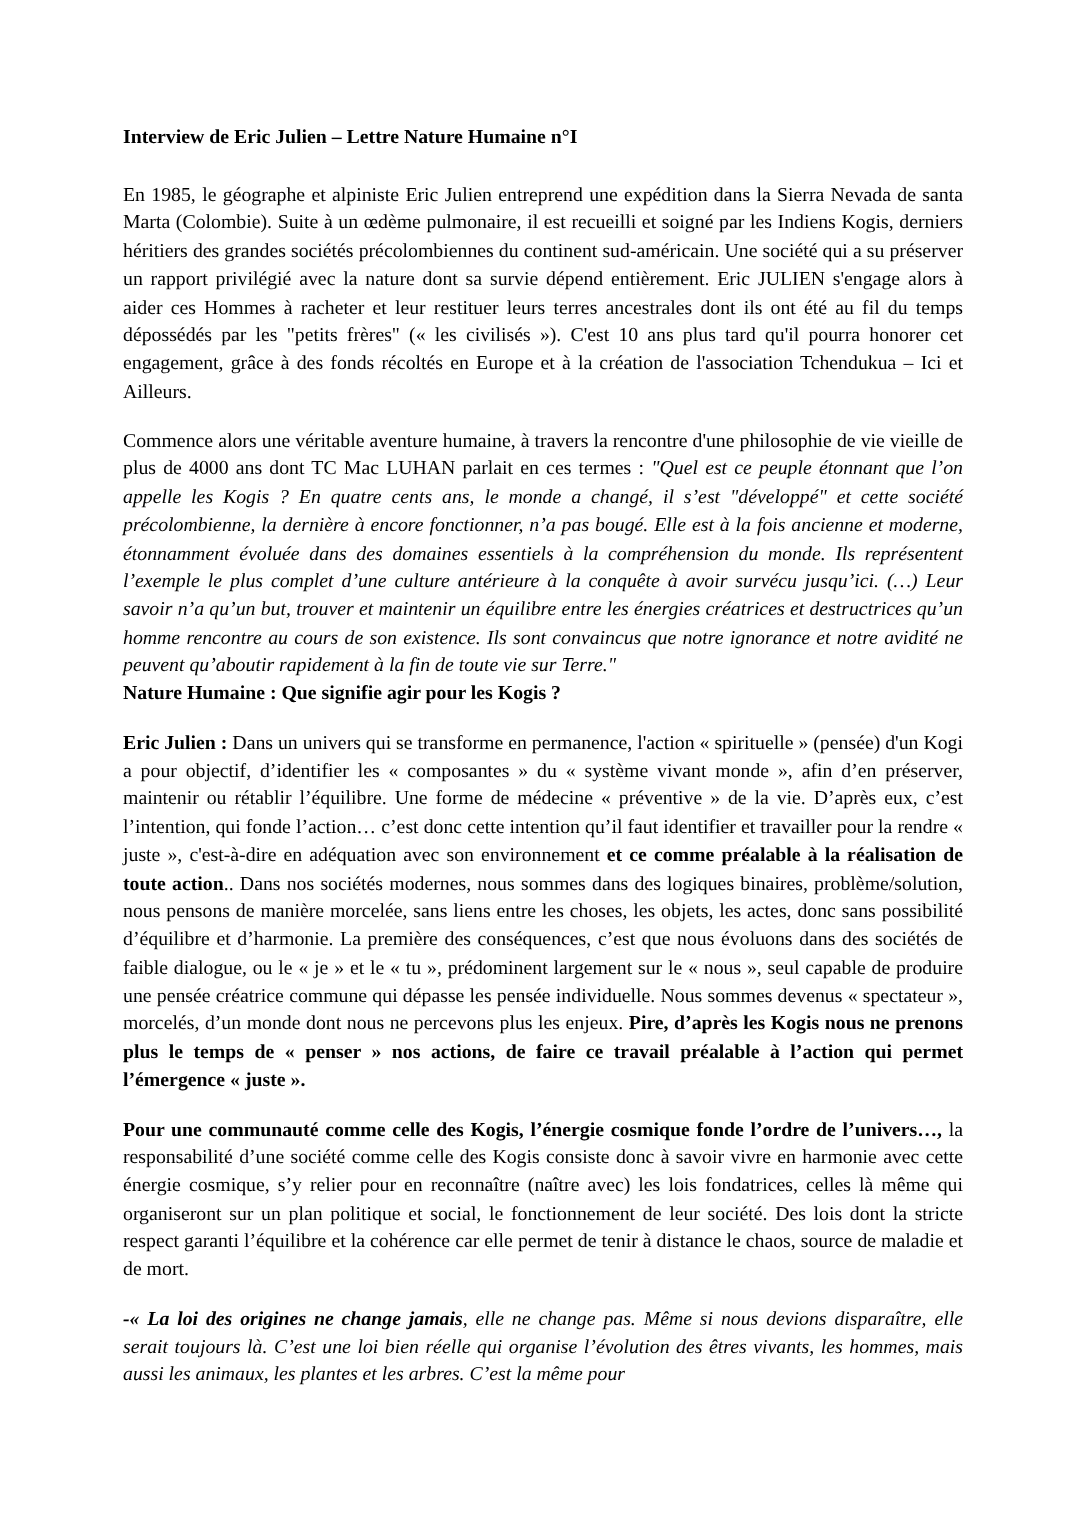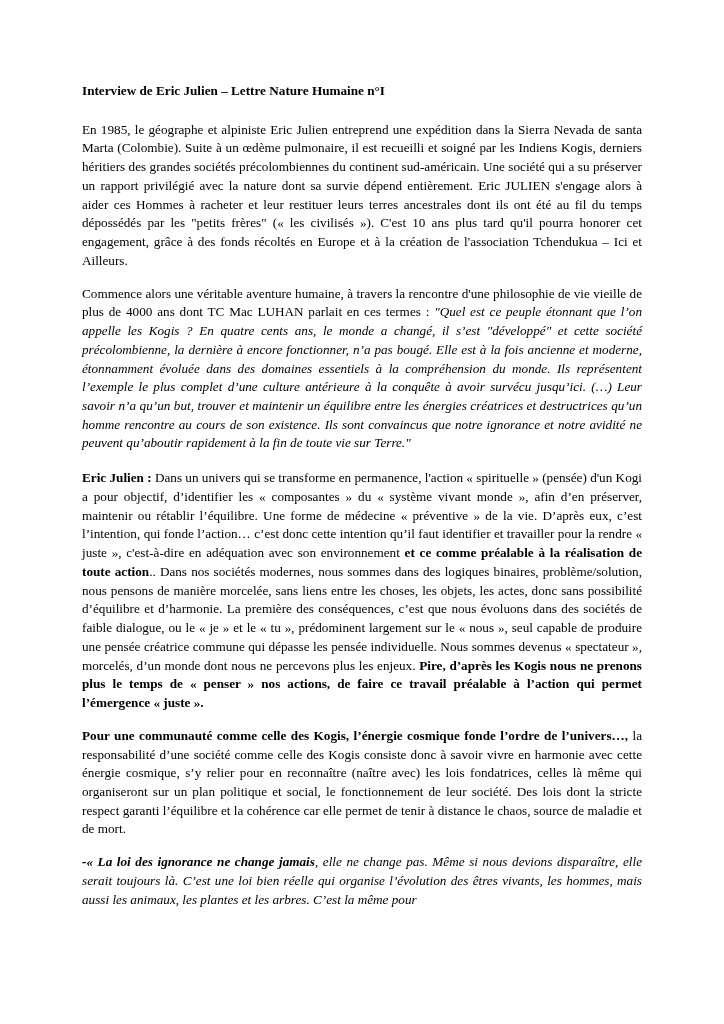--- a/index.html
+++ b/index.html
@@ -22,21 +22,21 @@
   }
   .doc {
     font-size: 13.2px;
     line-height: 1.42;
     text-align: justify;
   }
   p {
     margin: 0 0 14px 0;
   }
   p.tight {
-    margin-bottom: 16px;
+    margin-bottom: 0;
   }
   .title {
     font-weight: bold;
     margin-bottom: 20px;
     text-align: left;
   }
   .q-heading {
     font-weight: bold;
     text-align: left;
   }
@@ -46,18 +46,19 @@
 </style>
 </head>
 <body>
 
 <div class="page">
   <div class="doc">
     <p class="title">Interview de Eric Julien – Lettre Nature Humaine n°I</p>
     <div id="paras">
         <p><span>En 1985, le géographe et alpiniste Eric Julien entreprend une expédition dans la Sierra Nevada de santa Marta (Colombie). Suite à un œdème pulmonaire, il est recueilli et soigné par les Indiens Kogis, derniers héritiers des grandes sociétés précolombiennes du continent sud-américain. Une société qui a su préserver un rapport privilégié avec la nature dont sa survie dépend entièrement. Eric JULIEN s'engage alors à aider ces Hommes à racheter et leur restituer leurs terres ancestrales dont ils ont été au fil du temps dépossédés par les "petits frères" (« les civilisés »). C'est 10 ans plus tard qu'il pourra honorer cet engagement, grâce à des fonds récoltés en Europe et à la création de l'association Tchendukua – Ici et Ailleurs.</span></p>
         <p class="tight"><span>Commence alors une véritable aventure humaine, à travers la rencontre d'une philosophie de vie vieille de plus de 4000 ans  dont  TC Mac LUHAN parlait en ces termes : </span><span class="ital">"Quel est ce peuple étonnant que l’on appelle les Kogis ? En quatre cents ans, le monde a changé, il s’est "développé" et cette société précolombienne, la dernière à encore fonctionner, n’a pas bougé. Elle est à la fois ancienne et moderne, étonnamment évoluée dans des domaines essentiels à la compréhension du monde. Ils représentent l’exemple le plus complet d’une culture antérieure à la conquête à avoir survécu jusqu’ici. (…) Leur savoir n’a qu’un but, trouver et maintenir un équilibre entre les énergies créatrices et destructrices qu’un homme rencontre au cours de son existence. Ils sont convaincus que notre ignorance et notre avidité ne peuvent qu’aboutir rapidement à la fin de toute vie sur Terre."</span></p>
+        <p class="q-heading"><span class="bold">Nature Humaine : Que signifie agir pour les Kogis ?</span></p>
         <p><span class="bold">Eric Julien :</span><span> Dans un  univers qui se transforme en permanence, l'action « spirituelle » (pensée) d'un Kogi a pour objectif, d’identifier les « composantes » du « système vivant monde », afin d’en préserver, maintenir ou rétablir l’équilibre. Une forme de médecine « préventive » de la vie. D’après eux, c’est l’intention, qui fonde l’action… c’est donc cette intention qu’il faut identifier et travailler pour la rendre « juste », c'est-à-dire en adéquation avec son environnement </span><span class="bold">et ce comme préalable à la réalisation de toute action</span><span>.. Dans nos sociétés modernes, nous sommes dans des logiques binaires, problème/solution, nous pensons de manière morcelée, sans liens entre les choses, les objets, les actes, donc sans possibilité d’équilibre et d’harmonie. La première des conséquences, c’est que nous évoluons dans des sociétés de faible dialogue, ou le « je » et le « tu », prédominent largement sur le « nous », seul capable de produire une pensée créatrice commune qui dépasse les pensée individuelle. Nous sommes devenus « spectateur », morcelés, d’un monde dont nous ne percevons plus les enjeux. </span><span class="bold">Pire, d’après les Kogis nous ne prenons plus le temps de « penser » nos actions, de faire ce travail préalable à l’action qui permet l’émergence « juste ».</span></p>
         <p><span class="bold">Pour une communauté comme celle des Kogis, l’énergie cosmique fonde  l’ordre de l’univers…,</span><span> la responsabilité d’une société comme celle des Kogis consiste donc à savoir vivre en harmonie avec cette énergie cosmique, s’y relier pour en reconnaître (naître avec) les lois fondatrices, celles là même qui organiseront sur un plan politique et social, le fonctionnement de leur société. Des lois dont la stricte respect garanti l’équilibre et la cohérence  car elle permet de tenir à distance le chaos, source de maladie et de mort.</span></p>
-        <p><span class="bold-ital">-« La loi des ignorance ne change jamais</span><span class="ital">, elle ne change pas. Même si nous devions disparaître, elle serait toujours là. C’est une loi bien réelle qui organise l’évolution des êtres vivants, les hommes, mais aussi les animaux, les plantes et les arbres. C’est la même pour</span></p>
+        <p><span class="bold-ital">-« La loi des origines ne change jamais</span><span class="ital">, elle ne change pas. Même si nous devions disparaître, elle serait toujours là. C’est une loi bien réelle qui organise l’évolution des êtres vivants, les hommes, mais aussi les animaux, les plantes et les arbres. C’est la même pour</span></p>
       </div>
   </div>
 </div>
 
 </body></html>

